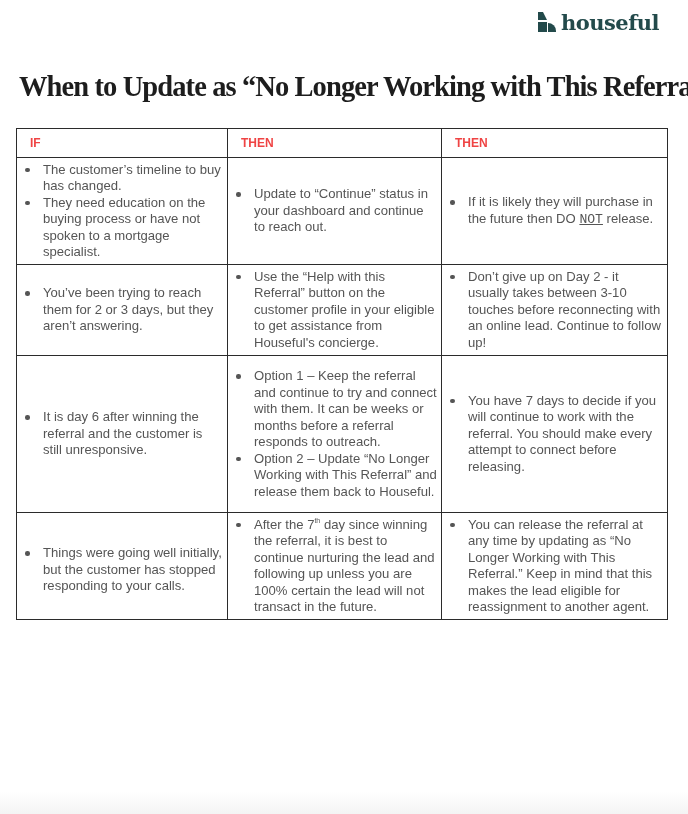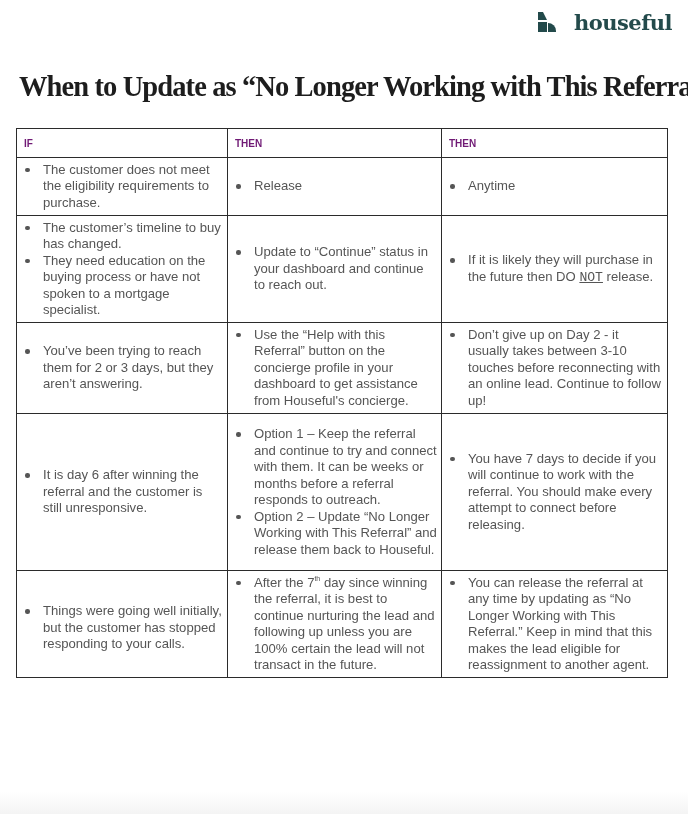--- a/index.html
+++ b/index.html
@@ -35,21 +35,20 @@
       height: 20px;
       display: block;
     }
     .logo-text {
       font-family: "DejaVu Serif", serif;
       font-weight: bold;
       font-size: 21px;
       color: #234a4b;
       letter-spacing: -0.5px;
       line-height: 1;
-      margin-left: 13px;
     }
     .page-title {
       position: absolute;
       left: 19px;
       top: 69px;
       width: 660px;
       margin: 0;
       font-family: "Liberation Serif", serif;
       font-weight: bold;
       font-size: 28.5px;
@@ -68,23 +67,23 @@
     }
     table.guide th, table.guide td {
       border: 1.4px solid #2b2b2b;
       vertical-align: middle;
       padding: 0;
     }
     table.guide th {
       height: 28px;
       text-align: left;
       font-weight: bold;
-      font-size: 10px;
-      color: #701a75;
-      padding-left: 7px;
+      font-size: 12px;
+      color: #ef4444;
+      padding-left: 13px;
     }
     col.c-if { width: 211px; }
     col.c-then { width: 214px; }
     col.c-when { width: 226px; }
     ul.blist {
       list-style: none;
       margin: 0;
       padding: 0 4px 0 0;
     }
     ul.blist li {
@@ -133,37 +132,20 @@
     <tr>
       <th>IF</th>
       <th>THEN</th>
       <th>THEN</th>
     </tr>
   </thead>
   <tbody>
 
 
 
-    <tr style="height:58px">
-      <td>
-        <ul class="blist">
-            <li>The customer does not meet the eligibility requirements to purchase.</li>
-          </ul>
-      </td>
-      <td>
-        <ul class="blist">
-            <li>Release</li>
-          </ul>
-      </td>
-      <td>
-        <ul class="blist">
-            <li>Anytime</li>
-          </ul>
-      </td>
-    </tr>
 
     <tr style="height:107px">
       <td>
         <ul class="blist">
           <li>The customer’s timeline to buy has changed.</li>
           <li>They need education on the buying process or have not spoken to a mortgage specialist.</li>
         </ul>
       </td>
       <td>
         <ul class="blist">
@@ -178,21 +160,21 @@
     </tr>
 
     <tr style="height:91px">
       <td>
         <ul class="blist">
             <li>You’ve been trying to reach them for 2 or 3 days, but they aren’t answering.</li>
           </ul>
       </td>
       <td>
         <ul class="blist">
-            <li>Use the “Help with this Referral” button on the concierge profile in your dashboard to get assistance from Houseful's concierge.</li>
+            <li>Use the “Help with this Referral” button on the customer profile in your eligible to get assistance from Houseful's concierge.</li>
           </ul>
       </td>
       <td>
         <ul class="blist">
             <li>Don’t give up on Day 2 - it usually takes between 3-10 touches before reconnecting with an online lead. Continue to follow up!</li>
           </ul>
       </td>
     </tr>
 
     <tr style="height:157px">

